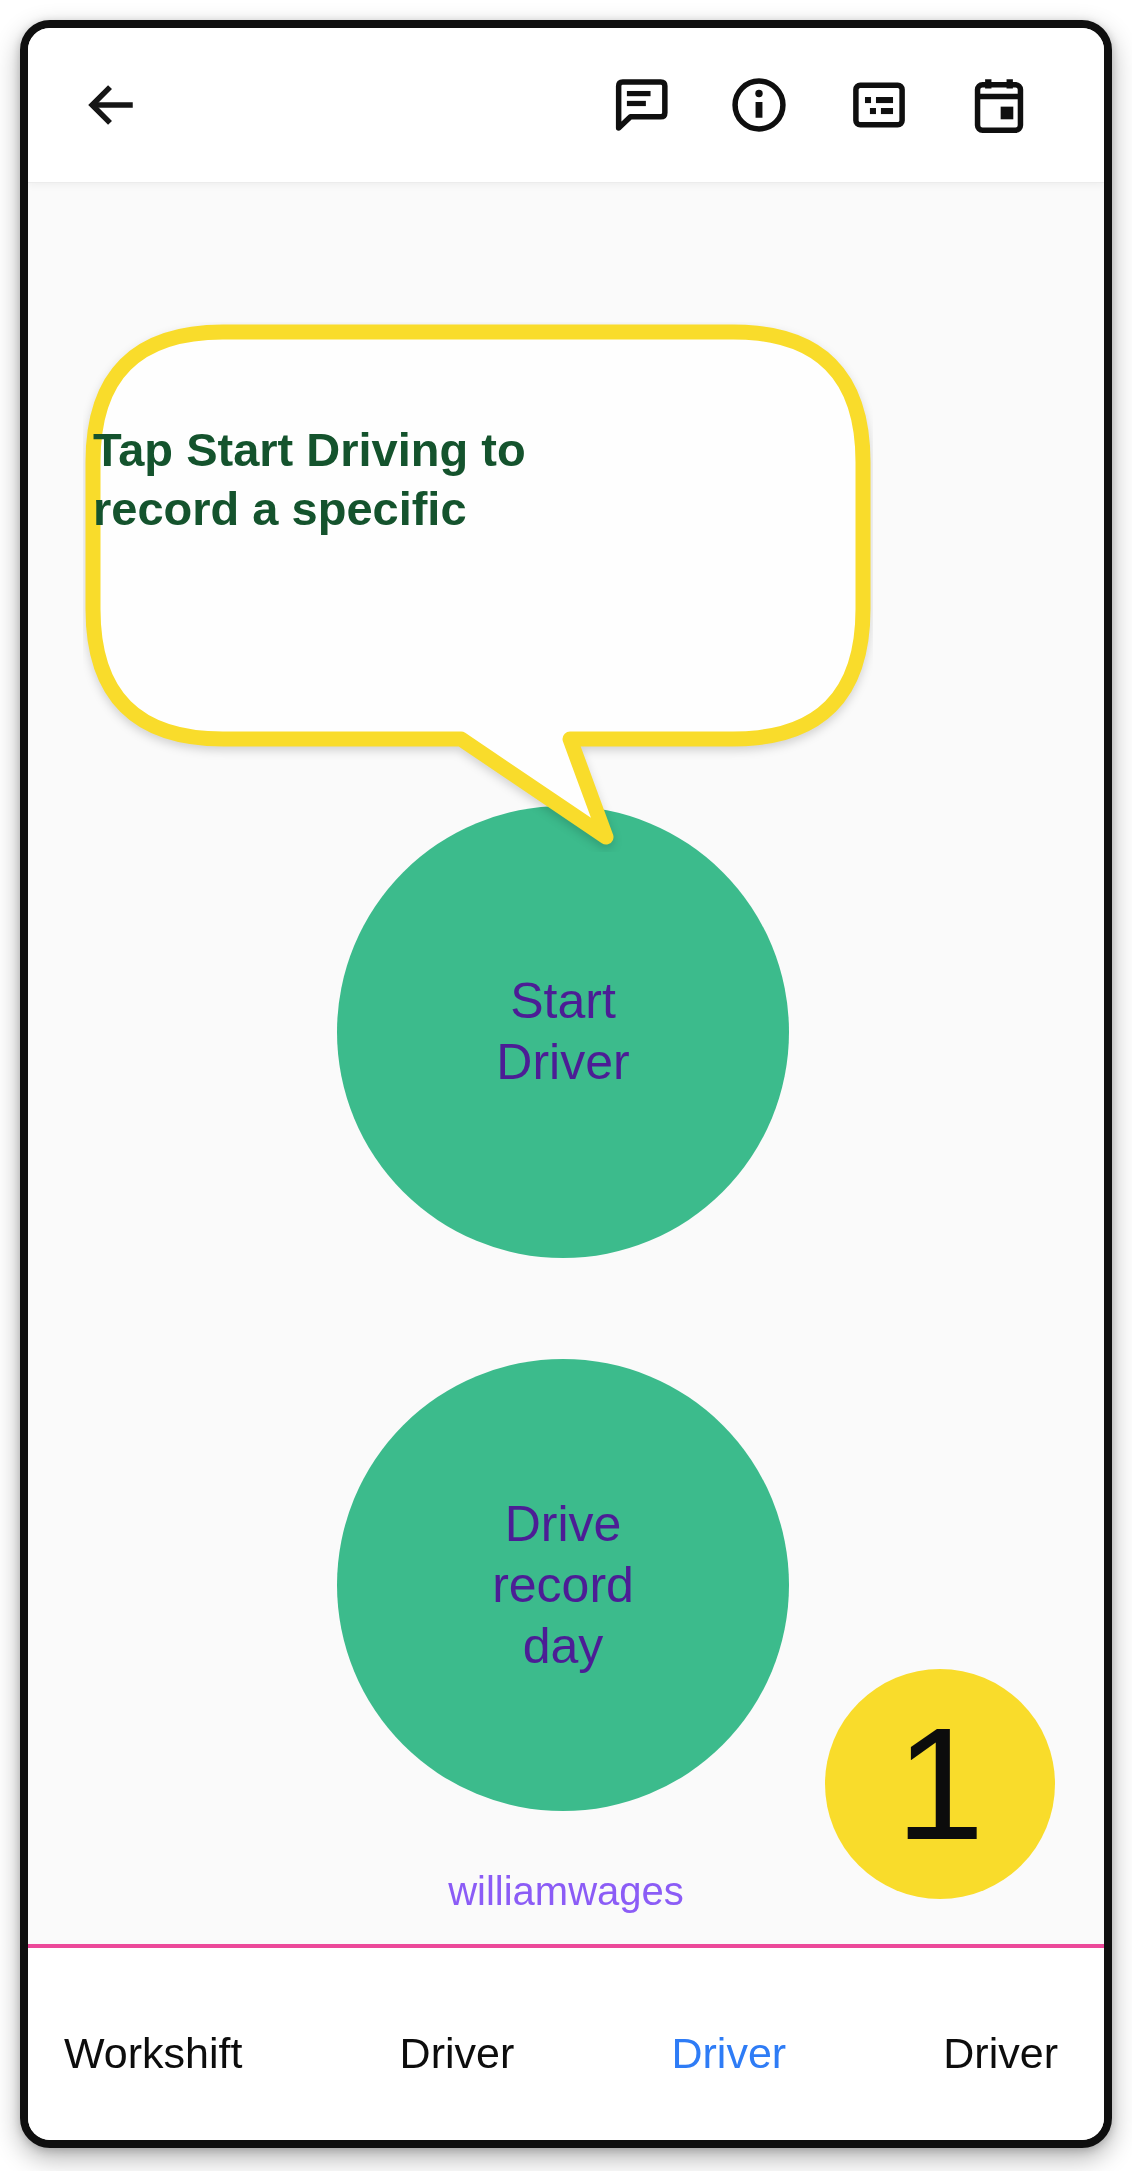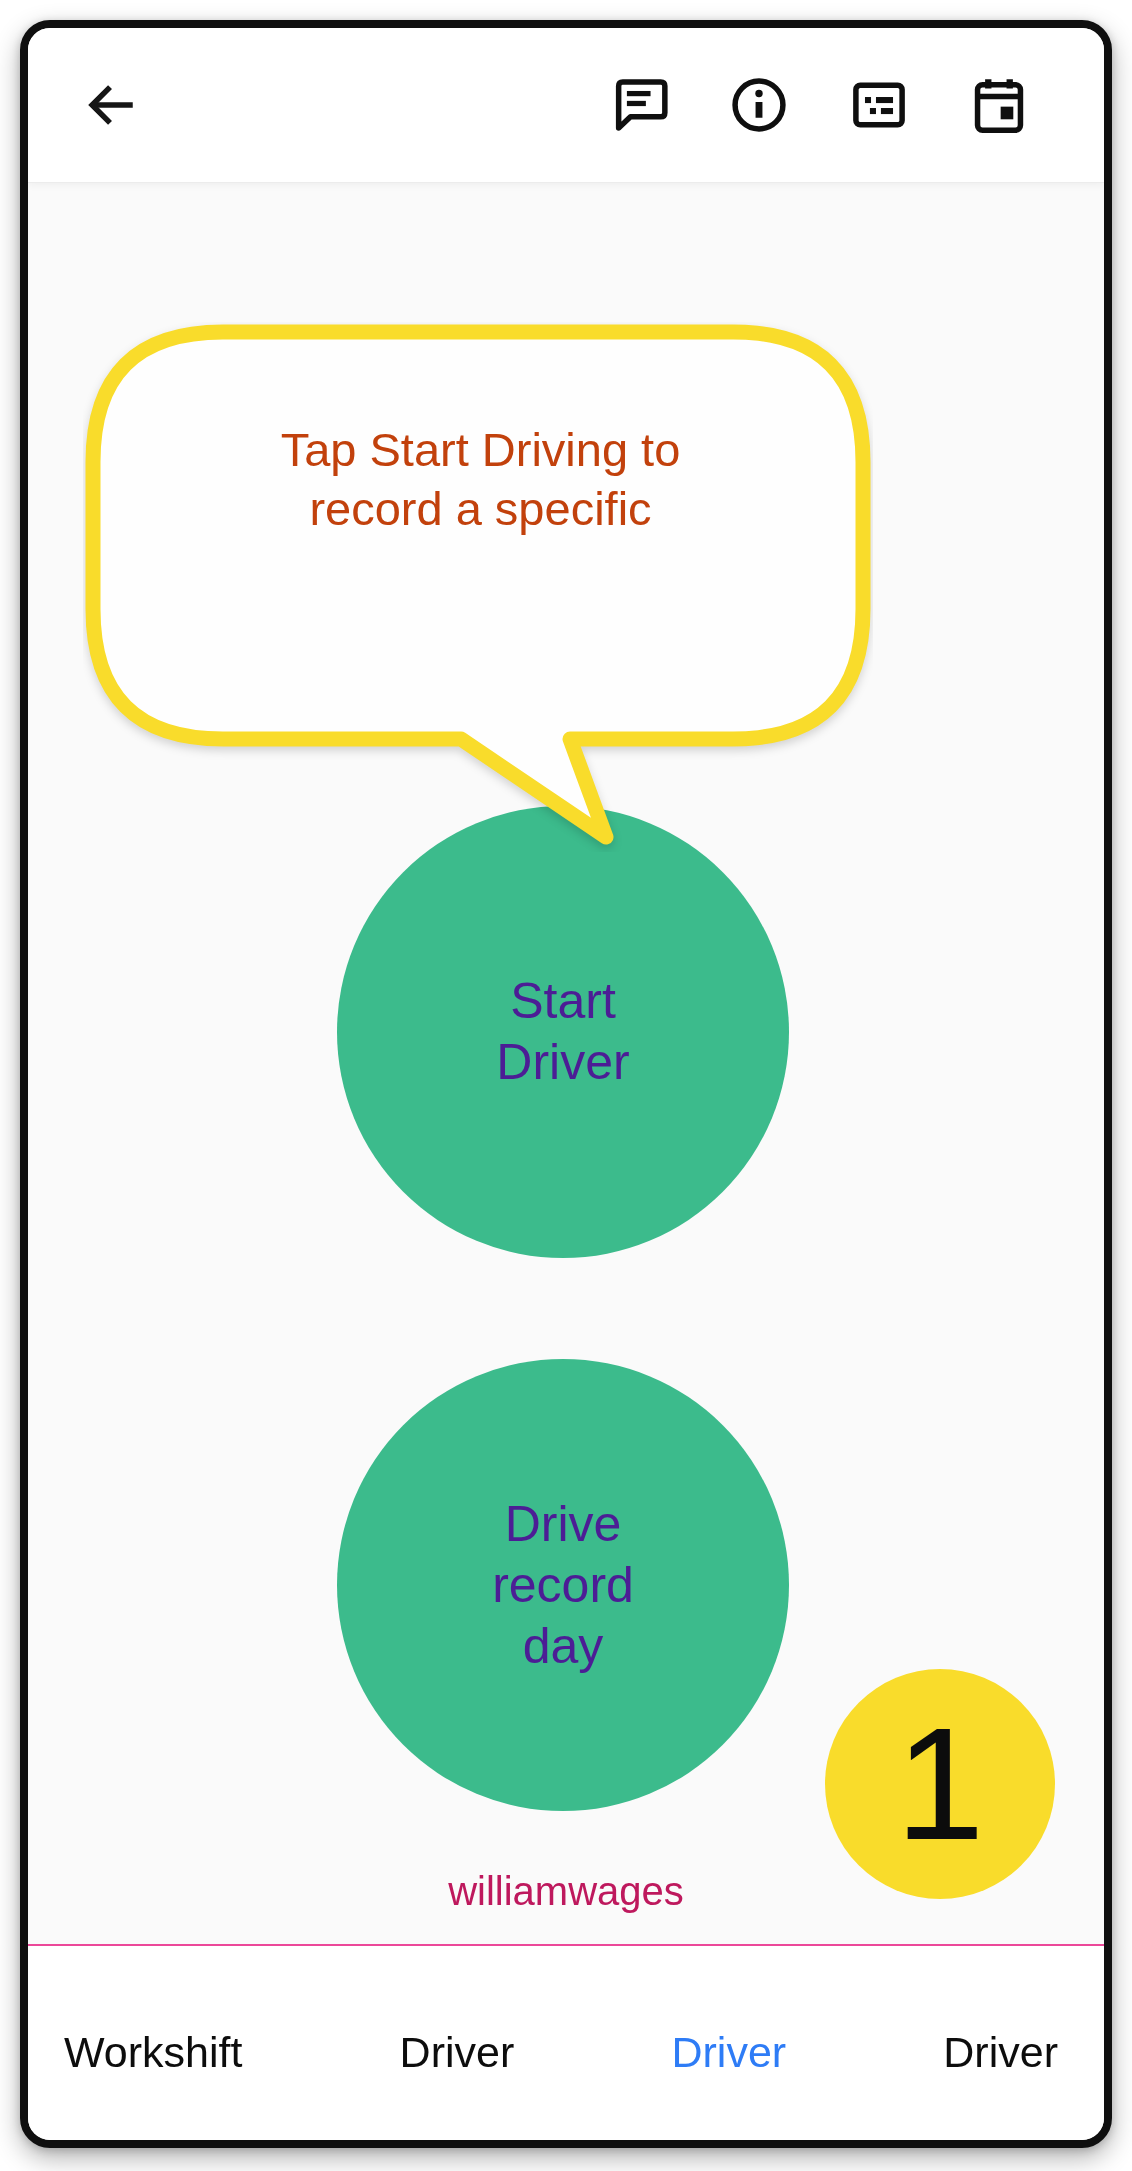--- a/index.html
+++ b/index.html
@@ -52,23 +52,24 @@
   }
   .tooltip-bubble path{
     fill:#fefefe;
     stroke:var(--highlight-yellow);
     stroke-width:15;
     stroke-linejoin:round;
     filter:drop-shadow(0 4px 5px rgba(0,0,0,.16));
   }
   .tooltip-text{
     position:absolute;left:65px;top:237px;width:775px;
-    z-index:6;text-align:center;
-    font-size:47px;line-height:59px;color:#c2410c;
+    z-index:6;text-align:left;
+    font-size:47px;line-height:59px;color:#14532d;
     pointer-events:none;
+    font-weight:bold;
   }
   .circle-btn{
     position:absolute;border:none;border-radius:50%;
     background:var(--primary-green);cursor:pointer;
     display:flex;flex-direction:column;align-items:center;justify-content:center;
     color:#4c1d95;font-family:"Liberation Sans", sans-serif;
     font-size:50px;line-height:61px;font-weight:400;
     z-index:1;
   }
   .circle-start{left:309px;top:623px;width:452px;height:452px;}
@@ -77,26 +78,26 @@
     position:absolute;left:797px;top:1486px;width:230px;height:230px;
     border-radius:50%;background:var(--highlight-yellow);
     display:flex;align-items:center;justify-content:center;
     z-index:4;
   }
   .step-badge span{
     font-size:160px;line-height:1;color:#0c0c0c;font-weight:400;
   }
   .username{
     position:absolute;left:0;top:1686px;width:100%;
-    text-align:center;font-size:40px;color:#be185d;
+    text-align:center;font-size:40px;color:#8b5cf6;
   }
   
   .tabbar{
     flex:0 0 auto;height:196px;background:#ffffff;
-    border-top:2px solid #ec4899;
+    border-top:4px solid #ec4899;
     display:flex;align-items:center;justify-content:space-between;
     padding:18px 40px 0 30px;
     position:relative;z-index:6;gap:42px;
   }
   .tab{
     background:none;border:none;cursor:pointer;
     font-family:"Liberation Sans", sans-serif;
     font-size:43px;color:#0d0d0d;padding:10px 6px;
   }
   .tab.active{color:var(--active-tab-blue);}

